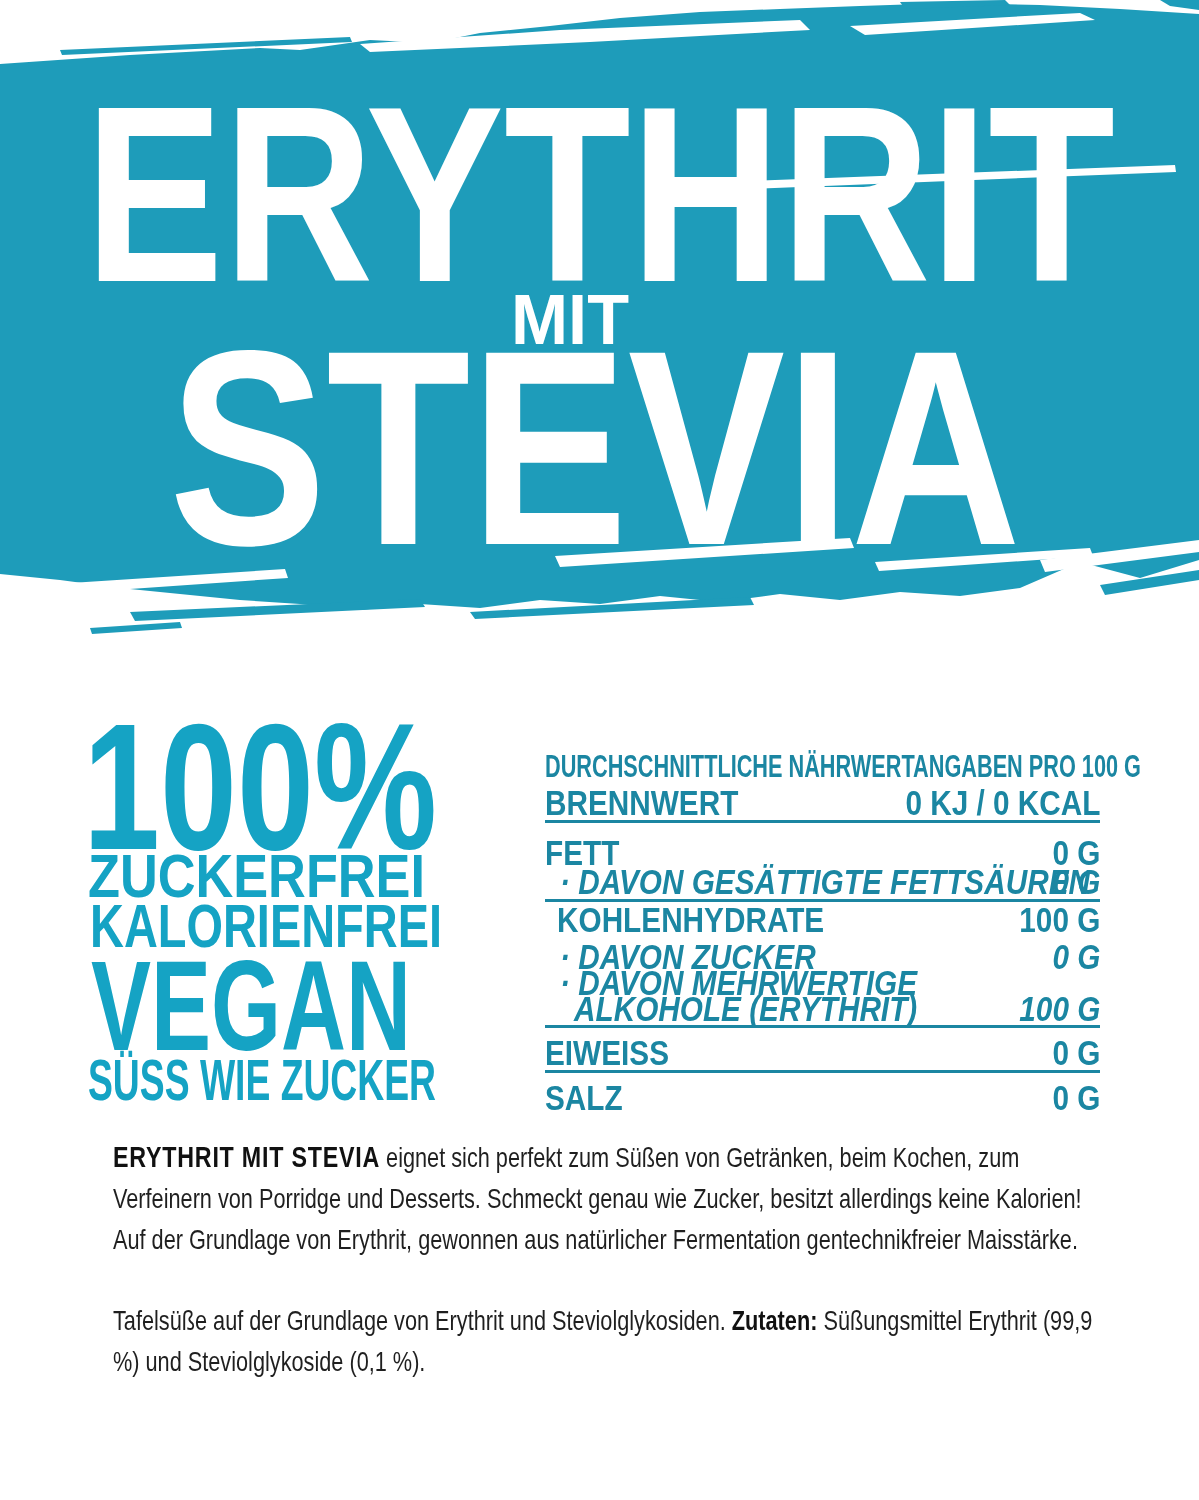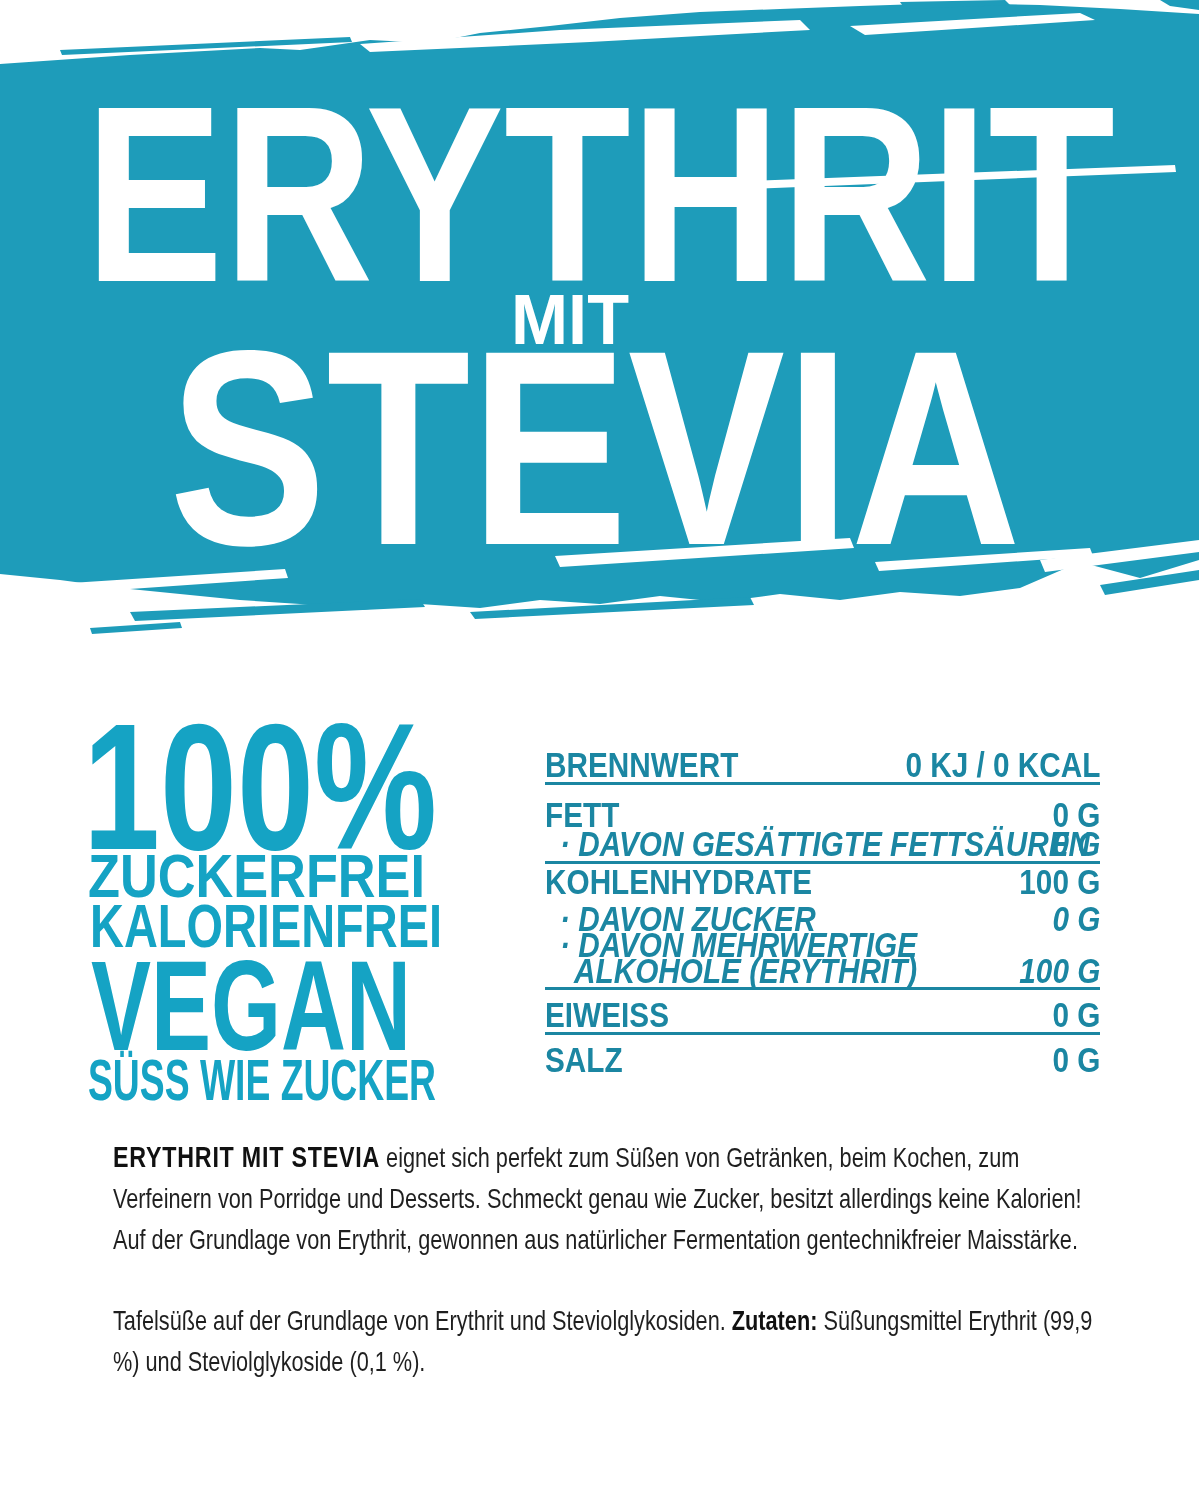--- a/index.html
+++ b/index.html
@@ -17,21 +17,21 @@
   .n-header .cxh{display:inline-block;transform:scaleX(0.70);transform-origin:0 50%;white-space:nowrap;}
   .n-row{position:relative;height:26px;line-height:26px;font-size:35px;white-space:nowrap;}
   .n-row.two{height:52px;}
   .cx{display:inline-block;transform:scaleX(0.85);transform-origin:0 50%;white-space:nowrap;}
   .val{position:absolute;right:0;top:0;display:inline-block;transform:scaleX(0.85);
        transform-origin:100% 50%;white-space:nowrap;}
   .n-row.two .val{top:auto;bottom:0;}
   .sub{padding-left:15px;font-style:italic;}
   .l2{margin-left:14px;}
   .n-rule{border-top:3px solid #1B86A2;}
-  .m8{} .m7{margin-top:17px;} .m6{margin-top:12px;} .m5{margin-top:5px;}
+  .m8{margin-top:8px;} .m7{margin-top:17px;} .m6{margin-top:12px;} .m5{margin-top:5px;margin-left:12px;}
   .m4{margin-top:4px;} .m3{margin-top:3px;} .m1{margin-top:11px;}
   
   .desc{position:absolute;left:113px;top:1136px;width:1265px;transform:scaleX(0.775);
         transform-origin:0 0;color:#1f1f1f;font-size:28px;line-height:41px;}
   .desc p{margin:0 0 40px 0;}
   .lead{font-weight:bold;font-size:30px;letter-spacing:1px;color:#111;}
   .zut{font-weight:bold;color:#111;}
 </style>
 </head>
 <body>
@@ -63,20 +63,23 @@
 
   <svg class="claims-svg" viewBox="0 0 382 402">
     <text class="claim-text" x="7" y="143" font-size="180" textLength="354" lengthAdjust="spacingAndGlyphs">100%</text>
     <text class="claim-text" x="12" y="191" font-size="62" textLength="337" lengthAdjust="spacingAndGlyphs">ZUCKERFREI</text>
     <text class="claim-text" x="14" y="241" font-size="62" textLength="352" lengthAdjust="spacingAndGlyphs">KALORIENFREI</text>
     <text class="claim-text" x="15" y="344" font-size="128" textLength="320" lengthAdjust="spacingAndGlyphs">VEGAN</text>
     <text class="claim-text" x="12" y="394" font-size="57" textLength="348" lengthAdjust="spacingAndGlyphs">SÜSS WIE ZUCKER</text>
   </svg>
 
   <div class="nutrition">
+    <div class="n-header">
+      <span class="cxh">DURCHSCHNITTLICHE NÄHRWERTANGABEN PRO 100 G</span>
+    </div>
     <div class="n-row m8">
       <span class="cx">BRENNWERT</span>
       <span class="val">0 KJ / 0 KCAL</span>
     </div>
     <div class="n-rule m4"></div>
     <div class="n-row m7">
       <span class="cx">FETT</span>
       <span class="val">0 G</span>
     </div>
     <div class="n-row m3 sub">

